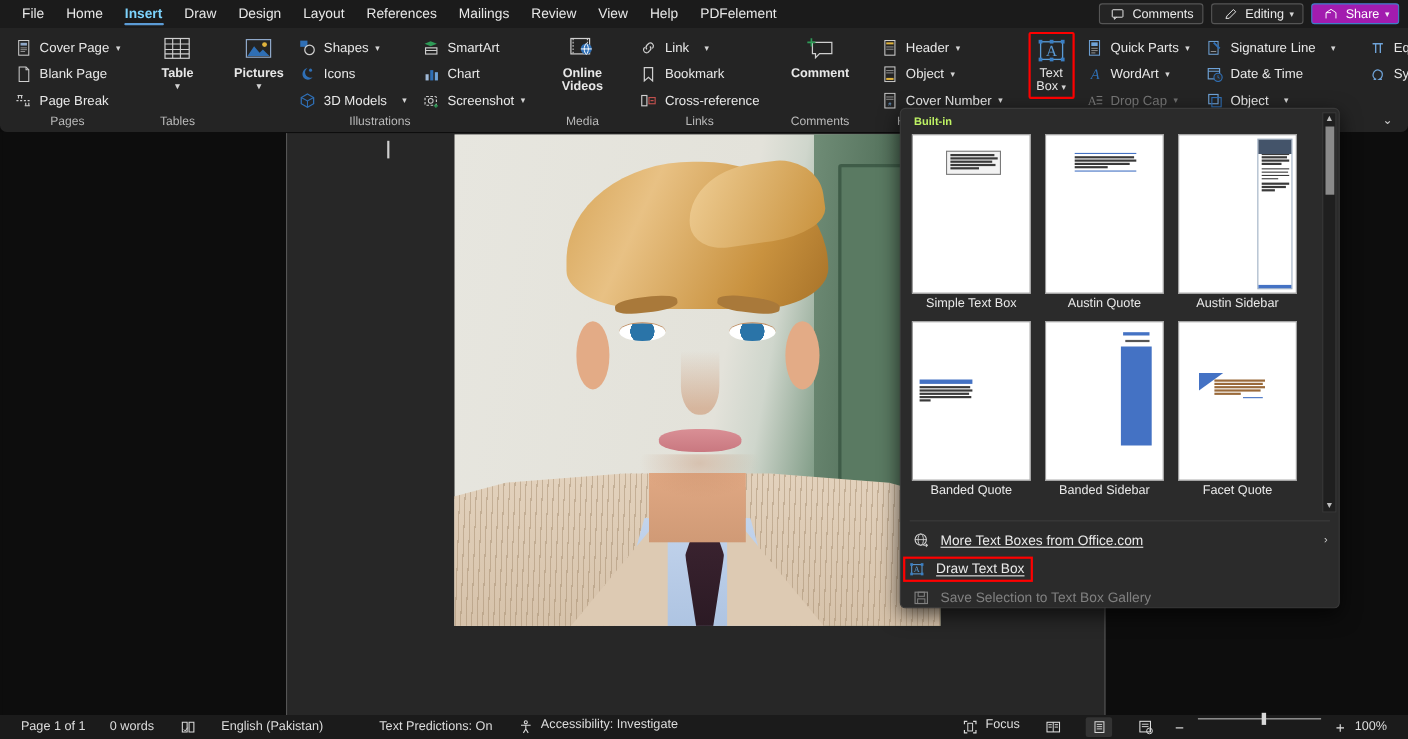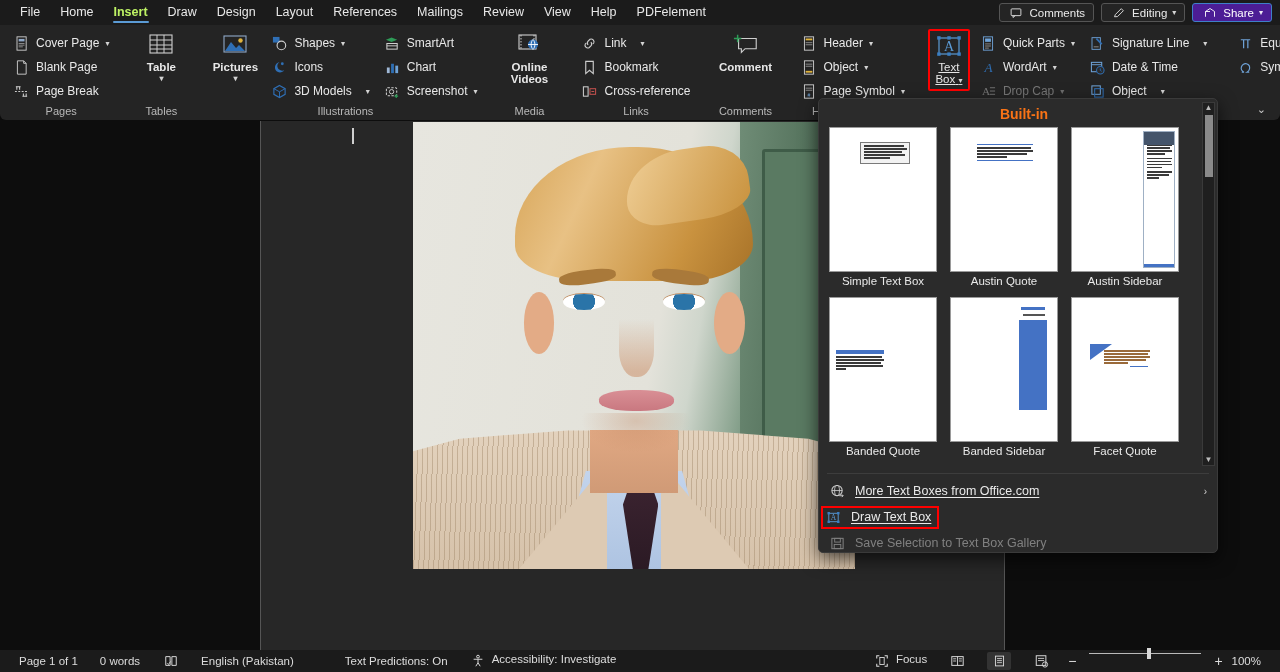--- a/index.html
+++ b/index.html
@@ -13,32 +13,32 @@
   
   .titlebar {
     height:25px; background:#1b1b1b; display:flex; align-items:center;
     position:relative;
   }
   .menu { display:flex; align-items:center; height:25px; padding-left:10px; }
   .menu-item {
     padding:0 10px; height:25px; line-height:25px; font-size:12.5px;
     color:#e8e8e8; white-space:nowrap; position:relative; cursor:default;
   }
-  .menu-item.active { color:#bef264; font-weight:bold; }
+  .menu-item.active { color:#7dd3fc; font-weight:bold; }
   .menu-item.active::after {
     content:""; position:absolute; left:9px; right:9px; bottom:2px;
     height:2px; background:#5b9bd5; border-radius:1px;
   }
   .title-right { margin-left:auto; display:flex; align-items:center; gap:7px; padding-right:8px; }
   .tbtn {
     display:flex; align-items:center; gap:5px;
     height:19px; padding:0 8px; border:1px solid #555; border-radius:3px;
     background:#242424; font-size:11.5px; color:#eaeaea; white-space:nowrap;
   }
-  .tbtn.share { background:#4c1d95; border-color:#3f7fc8; color:#fff; }
+  .tbtn.share { background:#a21caf; border-color:#3f7fc8; color:#fff; }
   .caret { font-size:8px; opacity:.9; }
   
   .ribbon {
     position:absolute; top:25px; left:0; width:1280px; height:95px;
     background:#242424; border-radius:0 0 6px 6px;
     display:flex; align-items:flex-start; overflow:visible;
   }
   .rgroup { position:relative; height:95px; padding:4px 7px 0 7px; display:flex; flex-direction:column; }
   .rgroup-body { display:flex; align-items:flex-start; gap:2px; flex:1; }
   .rgroup-label {
@@ -56,21 +56,21 @@
     padding-top:3px; font-size:11.5px; color:#e8e8e8; text-align:center; line-height:12px;font-weight:bold;
   }
   .big-item .lbl { margin-top:3px; }
   .ico { width:17px; height:17px; display:inline-flex; align-items:center; justify-content:center; flex:none; }
   .ico.big { width:26px; height:26px; }
   
   .textbox-btn {
     width:42px; margin:0 2px; display:flex; flex-direction:column; align-items:center;
     border:2px solid #ff0000; border-radius:2px; padding:4px 0 2px; background:#242424;
   }
-  .textbox-btn .lbl { font-size:11.5px; line-height:12px; text-align:right;text-decoration:underline; }
+  .textbox-btn .lbl { font-size:11.5px; line-height:12px; text-align:right; }
   .collapse-chev {
     position:absolute; right:14px; bottom:4px; font-size:11px; color:#ccc;
   }
   
   .docarea { position:absolute; top:120px; left:0; width:1280px; height:530px; background:#0d0d0d; }
   .canvas { position:absolute; left:2px; top:0; width:1218px; height:530px; background:#0d0d0d; }
   .page {
     position:absolute; left:258px; top:1px; width:745px; height:529px;
     background:#272727; border-left:1px solid #555; border-right:1px solid #555;
   }
@@ -130,21 +130,21 @@
       background:linear-gradient(180deg,#d98f95 0%,#c97880 100%); border-radius:45%; }
   .chinshade { position:absolute; left:38%; top:65%; width:25%; height:9%;
       background:radial-gradient(ellipse at 50% 20%,rgba(190,132,96,.35),rgba(0,0,0,0) 70%); }
   
   .gallery {
     position:absolute; left:818px; top:98px; width:400px; height:455px;
     background:#2b2b2b; border:1px solid #3a3a3a; border-radius:5px;
     box-shadow:0 6px 18px rgba(0,0,0,.65); overflow:hidden; z-index:40;
   }
   .gal-scrollwrap { position:relative; height:370px; }
-  .gal-title { font-size:14px; font-weight:bold; color:#f97316; padding:7px 0 5px 12px;text-align:center; }
+  .gal-title { font-size:10px; font-weight:bold; color:#bef264; padding:7px 0 5px 12px; }
   .gal-grid { display:flex; flex-wrap:wrap; padding:0 10px; gap:10px 13px; }
   .gal-cell { width:108px; }
   .thumb {
     width:108px; height:145px; background:#ffffff; border:1px solid #9a9a9a;
     position:relative; overflow:hidden;
   }
   .gal-cap { text-align:center; font-size:11.5px; color:#e9e9e9; padding-top:3px; }
   .gal-scrollbar {
     position:absolute; right:2px; top:3px; width:13px; height:364px;
     background:#1f1f1f; border:1px solid #3a3a3a;
@@ -476,21 +476,21 @@
         </div>
         <div class="small-item">
           <span class="ico">
               <svg width="14" height="15" viewBox="0 0 16 18">
                 <rect x="2.5" y="1" width="11" height="16" fill="none" stroke="#cfcfcf" stroke-width="1.1"></rect>
                 <line x1="4" y1="5" x2="12" y2="5" stroke="#9b9b9b"></line>
                 <line x1="4" y1="7.5" x2="12" y2="7.5" stroke="#9b9b9b"></line>
                 <text x="8" y="15" font-size="6" fill="#6fa3d8" text-anchor="middle">#</text>
               </svg>
             </span>
-          <span>Page Symbol</span>
+          <span>Cover Number</span>
           <span class="caret">▾</span>
         </div>
       </div>
     </div>
     <div class="rgroup-label">Header &amp; Footer</div>
   </div>
   <div class="sep"></div>
 
   <div class="rgroup" style="padding-left:4px">
     <div class="rgroup-body">

